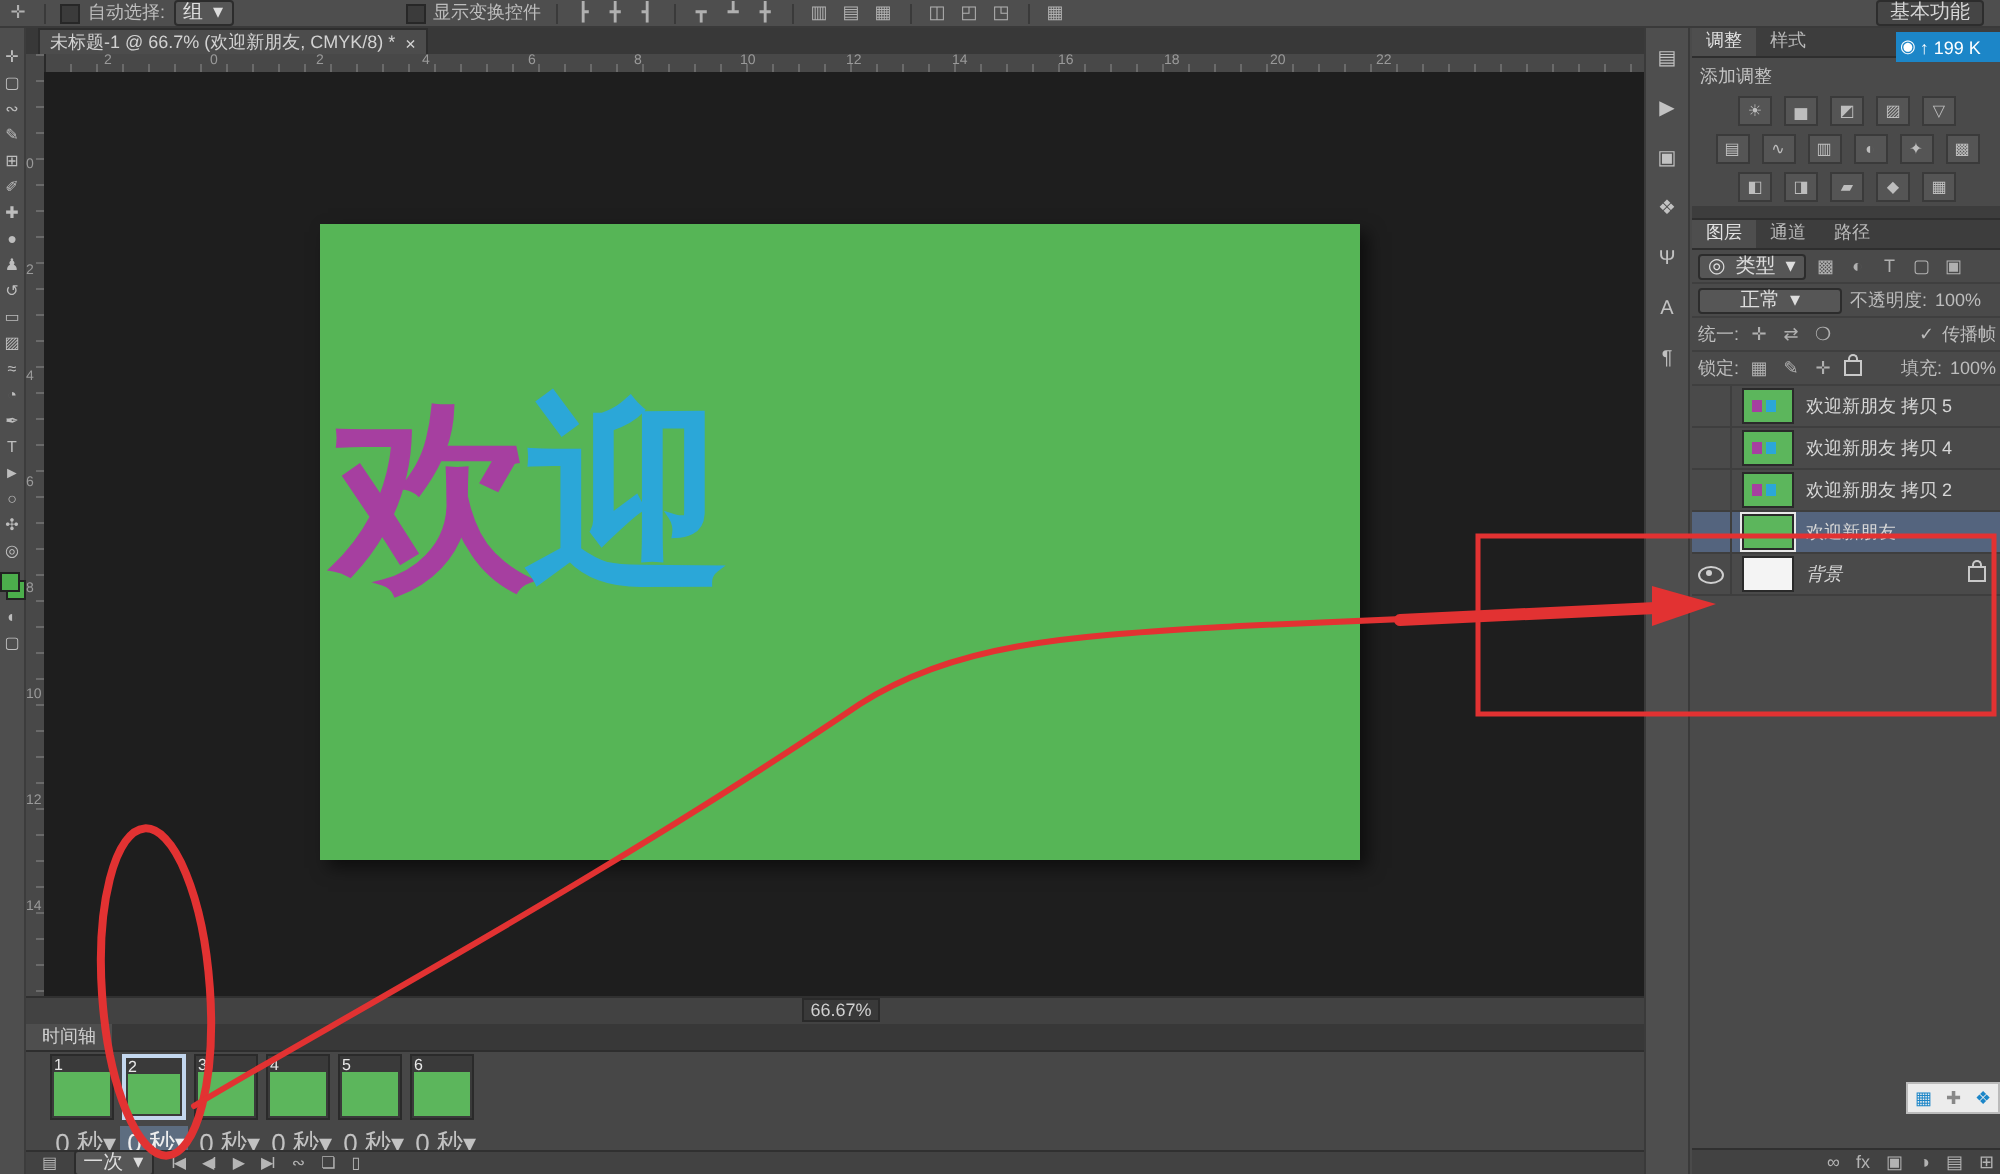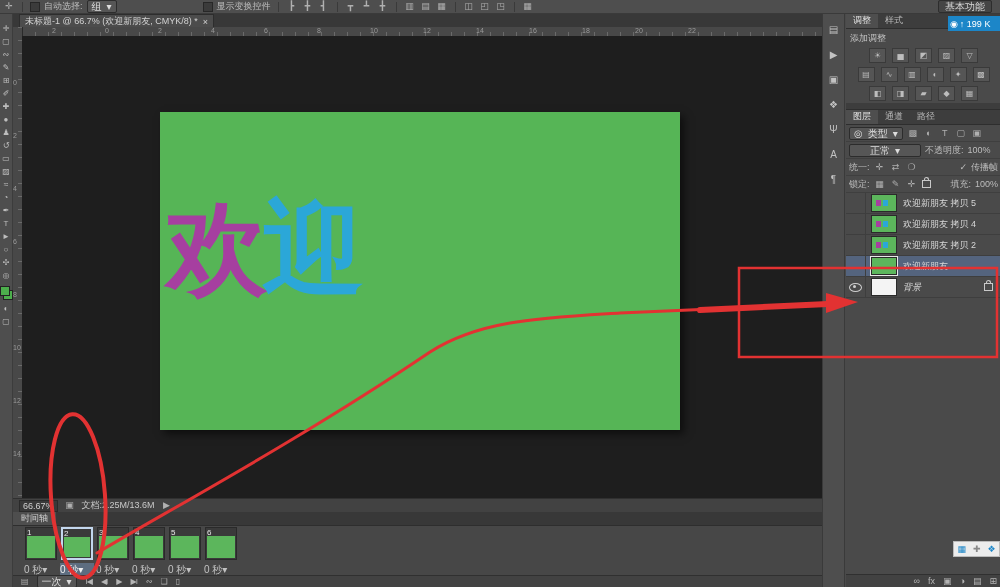--- a/index.html
+++ b/index.html
@@ -40,31 +40,31 @@
            background-size:4px 100%;background-position:5px 0;background-repeat:no-repeat;}
   .ruler-v span{position:absolute;left:0px;font-size:7px;color:#9a9a9a;}
   .canvas{left:9px;top:22px;width:800px;height:462px;background:#1e1e1e;overflow:hidden;}
   .document{position:absolute;left:138px;top:76px;width:520px;height:318px;background:#56b556;
             box-shadow:4px 4px 8px rgba(0,0,0,0.55);}
   .welcome{position:absolute;left:6px;top:86px;font-size:102px;line-height:102px;font-weight:bold;
            font-family:"DejaVu Sans","Liberation Sans",sans-serif;letter-spacing:-6px;}
   .char1{color:#a63fa0;} .char2{color:#2ba7d8;}
   
   .status-bar{left:0;top:484px;width:809px;height:14px;background:#424242;border-top:1px solid #303030;
-              display:flex;align-items:center;gap:6px;padding-left:6px;box-sizing:border-box;font-size:9px;}
+              display:flex;align-items:center;gap:6px;padding-left:6px;box-sizing:border-box;font-size:9px;flex-direction:column;}
   .zoom-field{background:#393939;border:1px solid #2a2a2a;padding:0 3px;height:10px;line-height:10px;color:#d0d0d0;}
   
   .timeline{left:0;top:498px;width:809px;height:75px;background:#474747;}
   .tl-tabbar{position:absolute;left:0;top:0;width:809px;height:13px;background:#383838;border-bottom:1px solid #2e2e2e;}
   .tl-tab{position:absolute;left:0;top:0;height:13px;background:#4e4e4e;padding:0 8px;line-height:13px;color:#cfcfcf;font-size:9px;}
   .frame{position:absolute;top:15px;width:32px;height:33px;background:#3a3a3a;border:1px solid #2a2a2a;box-sizing:border-box;}
   .frame.sel{border:2px solid #c3d7ee;}
   .fnum{position:absolute;left:1px;top:0px;font-size:8px;color:#e8e8e8;z-index:2;}
   .fthumb{position:absolute;left:1px;top:8px;right:1px;bottom:1px;background:#5cb65c;}
-  .fdelay{position:absolute;top:51px;width:34px;text-align:left;font-size:10px;color:#c2c2c2;}
+  .fdelay{position:absolute;top:51px;width:34px;text-align:right;font-size:13px;color:#c2c2c2;}
   .fdelay.sel{background:#5d6d80;color:#eee;}
   .tl-controls{position:absolute;left:0;top:63px;width:809px;height:12px;background:#424242;border-top:1px solid #303030;
                display:flex;align-items:center;gap:9px;padding-left:8px;box-sizing:border-box;}
   .pbtn{color:#b5b5b5;font-size:8px;letter-spacing:-1px;}
   
   .right-dock{left:822px;top:14px;width:178px;height:573px;background:#4a4a4a;border-left:1px solid #3a3a3a;}
   .dock-strip{position:absolute;left:0;top:0;width:22px;height:573px;background:#4e4e4e;border-right:1px solid #3a3a3a;
               display:flex;flex-direction:column;align-items:center;padding-top:8px;gap:10px;box-sizing:border-box;}
   .dock-ic{width:16px;height:15px;text-align:center;line-height:15px;color:#c2c2c2;font-size:10px;}
   .panels{position:absolute;left:23px;top:0;width:155px;height:573px;}

